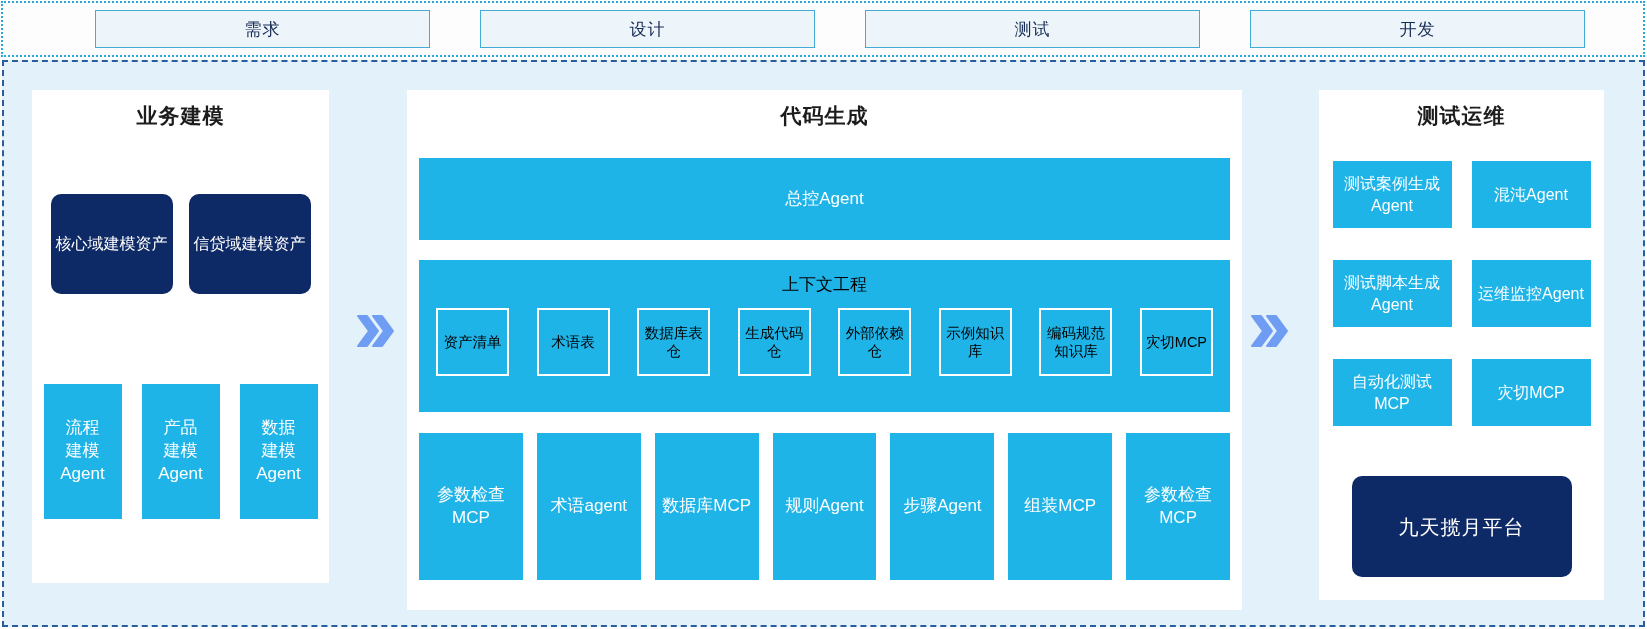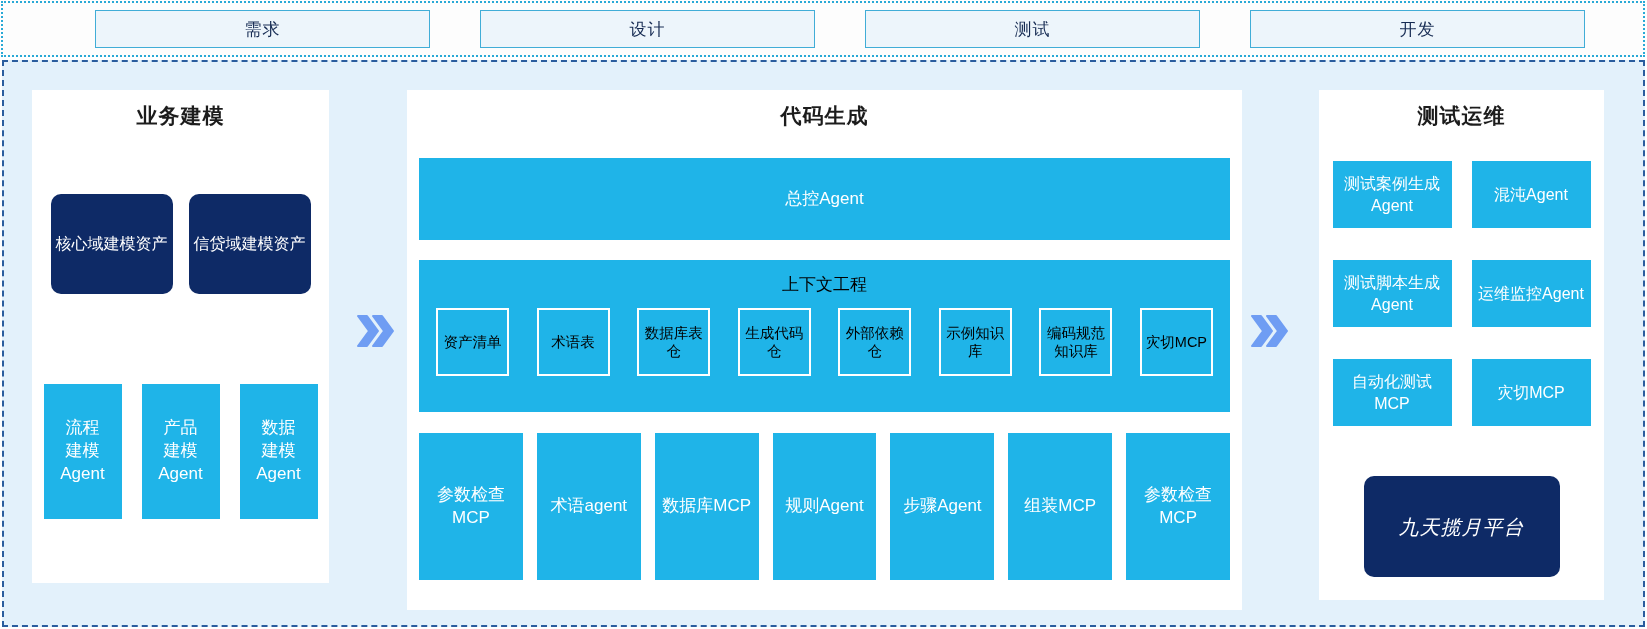--- a/index.html
+++ b/index.html
@@ -137,25 +137,24 @@
 
   
   .panel-right { left: 1315px; top: 28px; width: 285px; height: 510px; }
   .ops-row {
     display: flex; justify-content: center; gap: 20px;
     margin-top: 32px;
   }
   .ops-row.first { margin-top: 31px; }
   .ops-box { width: 119px; height: 67px; font-size: 16px; padding: 3px; }
   .platform-box {
-    width: 196px; height: 101px;
+    width: 220px; height: 101px;
     margin: 50px auto 0;
     font-size: 20px;
     letter-spacing: 1px;
-    font-style: italic;
   }
 </style>
 </head>
 <body>
 
 <div class="phase-strip">
   <div class="phase-box">需求</div>
   <div class="phase-box">设计</div>
   <div class="phase-box">测试</div>
   <div class="phase-box">开发</div>

